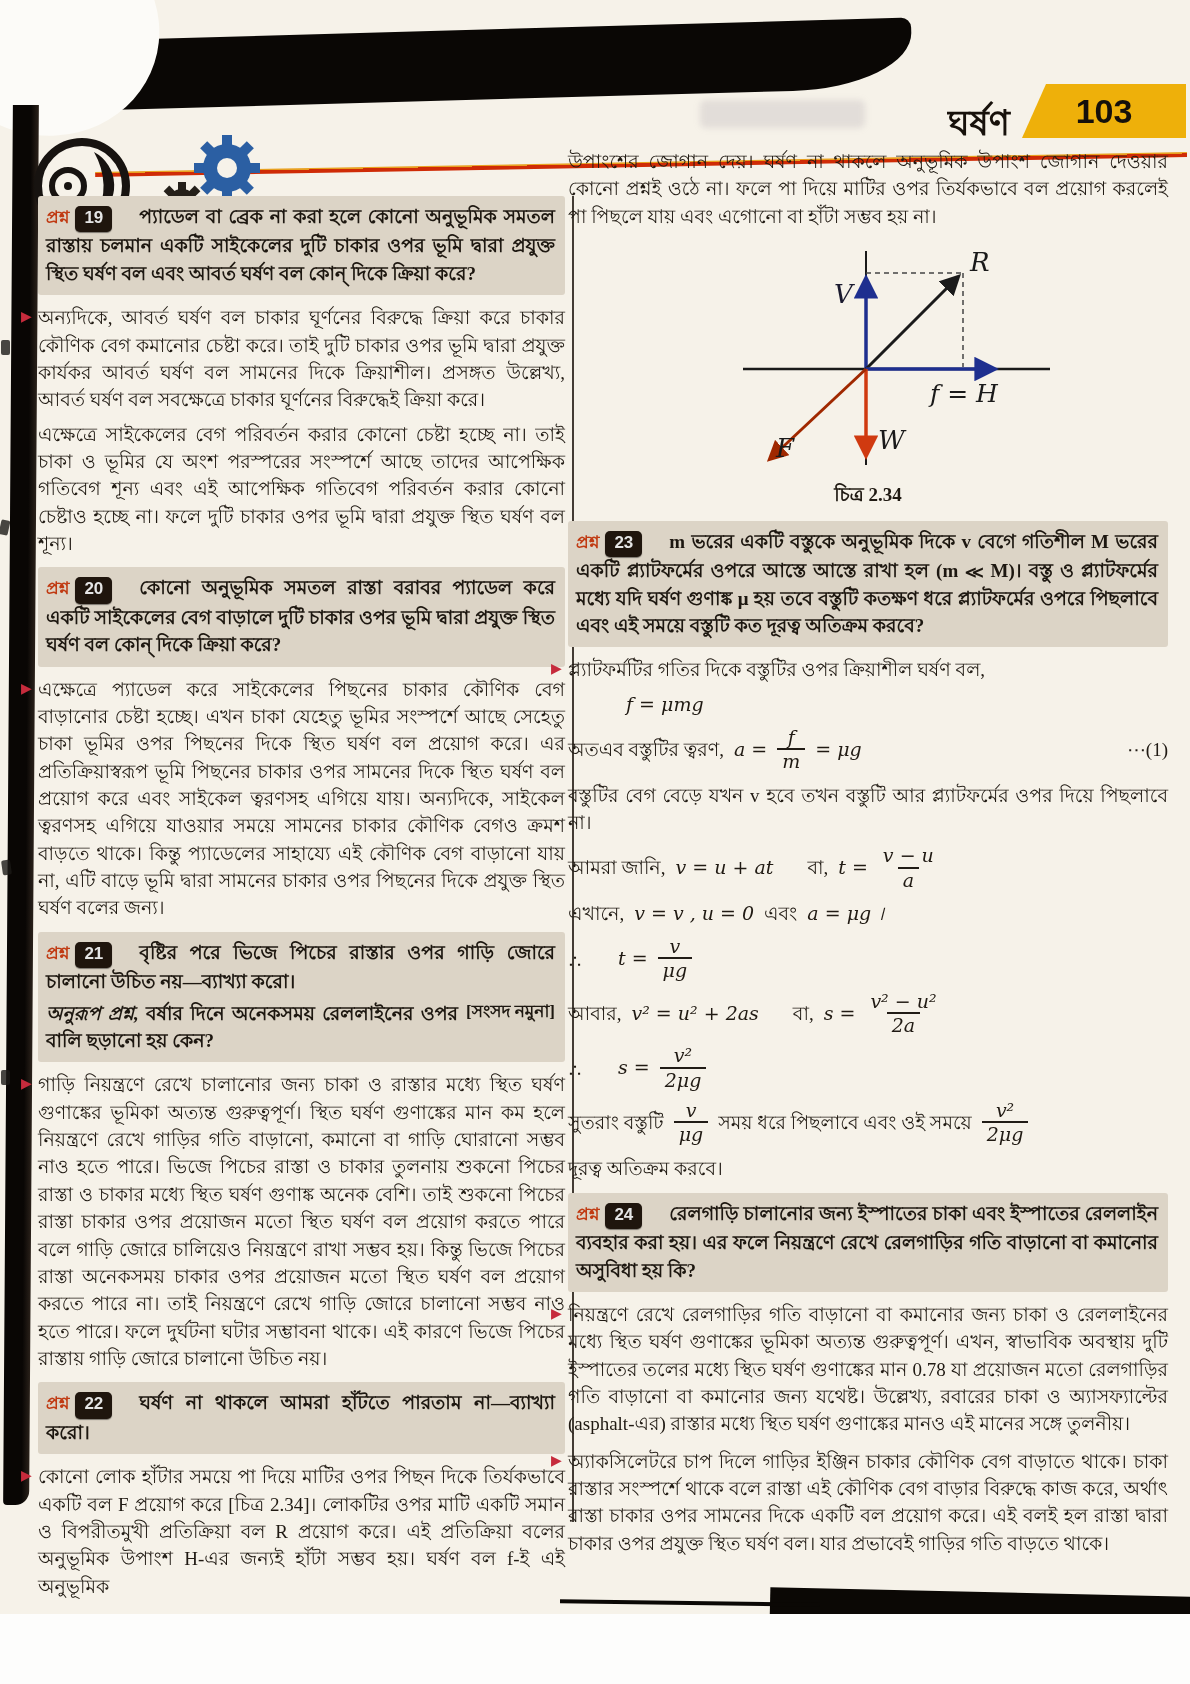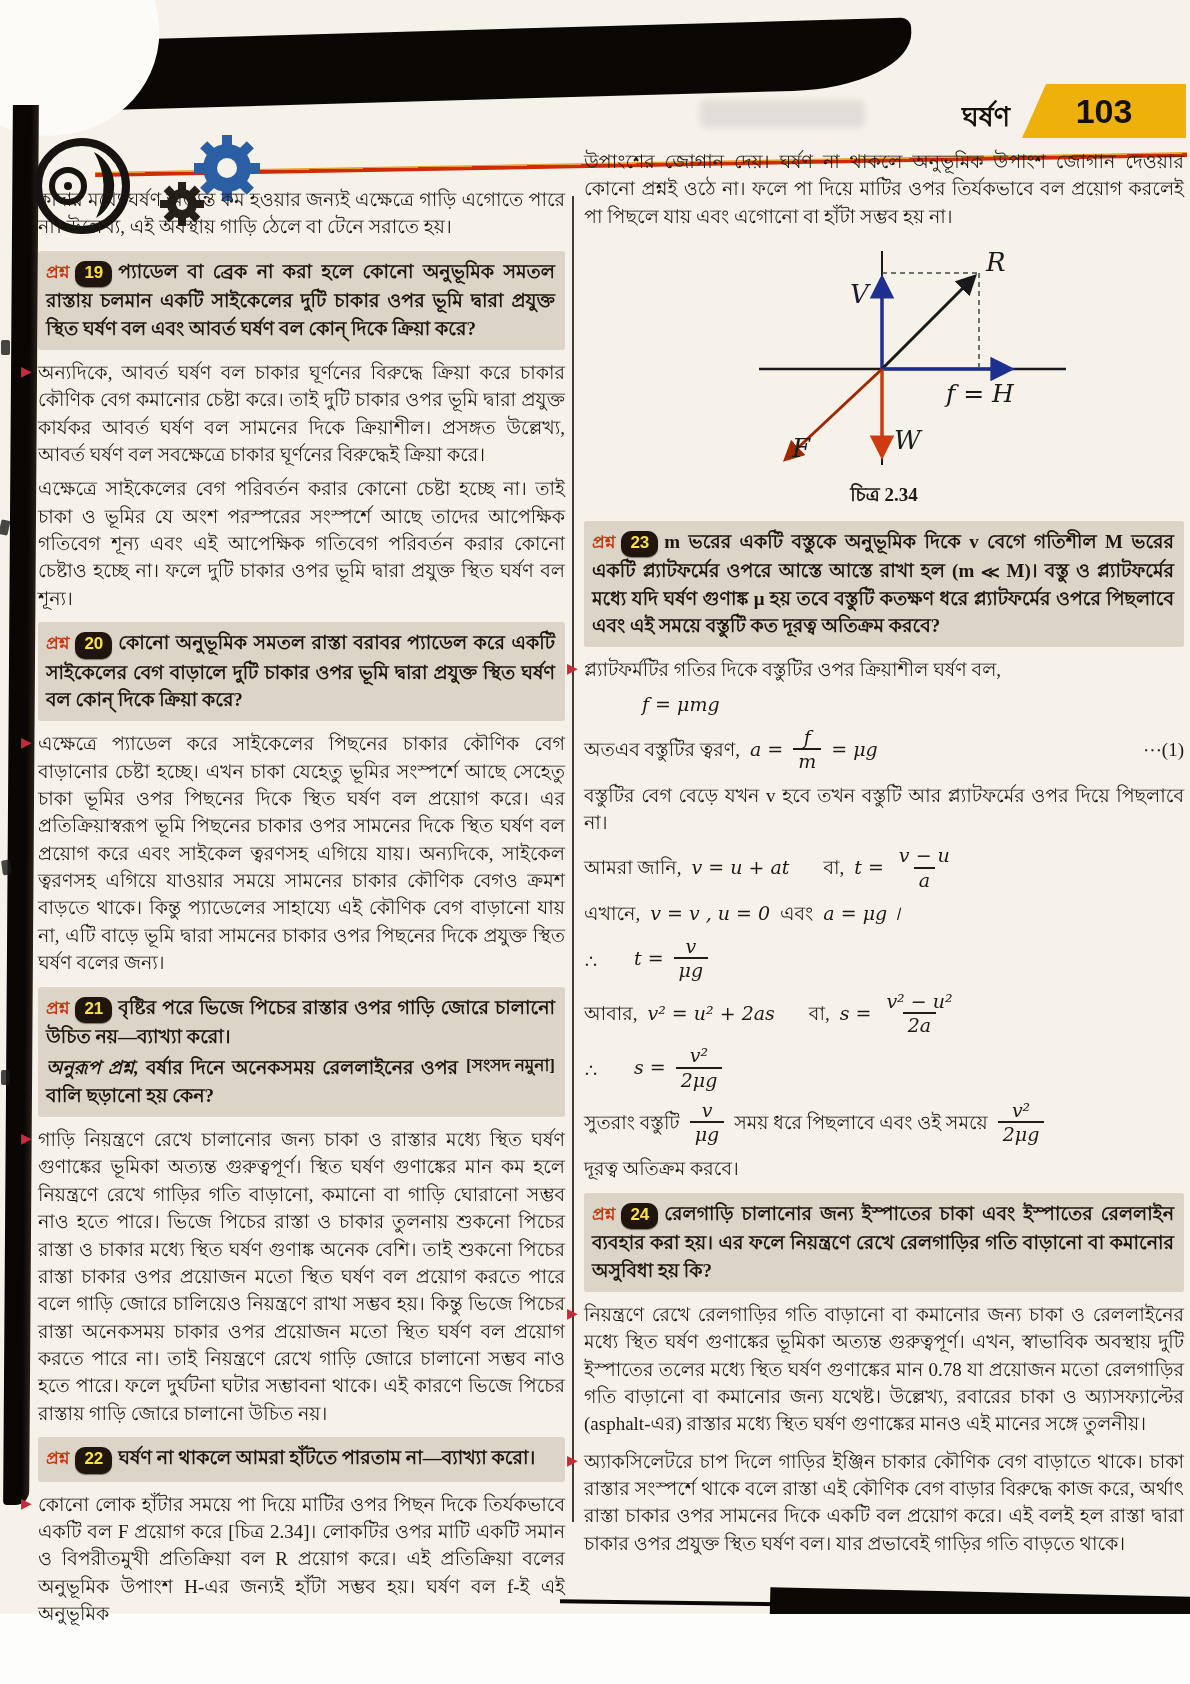--- a/index.html
+++ b/index.html
@@ -16,40 +16,40 @@
         border-radius:50%;transform:rotate(18deg);}
   .lstrip{position:absolute;left:8px;top:105px;width:26px;height:1400px;
         background:linear-gradient(90deg,#090604 70%,#2a211a);border-radius:0 0 14px 4px;transform:rotate(0.4deg);}
   .speck{position:absolute;width:9px;height:15px;background:#1c1916;border-radius:2px;opacity:.8;}
   .bwedge{position:absolute;left:770px;top:1592px;width:430px;height:30px;background:#0b0805;transform:rotate(1.3deg);}
   .bline{position:absolute;left:560px;top:1601px;width:260px;height:4px;background:#0b0805;transform:rotate(0.8deg);}
   .bwhite{position:absolute;left:0;top:1614px;width:100%;height:70px;background:#fdfdfc;}
   .wm{position:absolute;left:700px;top:100px;width:165px;height:28px;background:rgba(140,130,145,.18);filter:blur(3px);border-radius:6px;}
   
   .hdr-title{position:absolute;left:860px;top:96px;width:150px;text-align:right;
-        font-size:27px;font-weight:bold;color:#17110b;}
+        font-size:35px;font-weight:bold;color:#17110b;}
   .page-badge{position:absolute;left:1022px;top:84px;width:164px;height:54px;background:#eeb00a;
         clip-path:polygon(24px 0,100% 0,100% 100%,0 100%);
         display:flex;align-items:center;justify-content:center;}
   .page-badge span{font-family:"Liberation Sans","DejaVu Sans",sans-serif;font-size:34px;font-weight:bold;color:#15100b;}
   .redline{position:absolute;left:95px;top:152px;width:1092px;height:5px;
         background:linear-gradient(#e8a020 28%,#cf2b06 28%);transform:rotate(-1.05deg);transform-origin:100% 50%;}
   .icon-cluster{position:absolute;left:30px;top:126px;}
   
   .divider{position:absolute;left:572px;top:196px;width:2px;height:1326px;background:#433c34;}
   .col{position:absolute;font-size:19px;line-height:1.44;text-align:justify;}
   .col-left{left:38px;top:186px;width:527px;}
-  .col-right{left:584px;top:148px;width:600px;}
+  .col-right{left:568px;top:148px;width:600px;}
   .col p{margin:0 0 7px;}
   
   .qblock{position:relative;background:#dcd4c6;border-radius:3px;padding:7px 10px 8px 8px;
         margin:10px 0 9px;font-weight:bold;color:#1d1710;}
   .qword{color:#c03a12;font-size:17px;margin-right:6px;}
-  .qnum{display:inline-block;background:#1f150d;color:#fde047;border-radius:10px;
-        padding:0 9px 2px;font-size:17px;margin-right:6px;
+  .qnum{display:inline-block;background:#1f150d;color:#e5e5e5;border-radius:5px;
+        padding:0 9px 2px;font-size:17px;margin-right:27px;
         font-family:"Liberation Sans","DejaVu Sans",sans-serif;box-shadow:0 1px 1px rgba(0,0,0,.45);}
   .srctag{float:right;font-weight:bold;font-size:17px;margin-left:8px;}
   .similar{font-weight:bold;}
   .similar em{font-style:italic;}
   
   .answer{position:relative;margin:4px 0 10px;}
   .amark{position:absolute;left:-17px;top:3px;color:#c62b3c;font-size:14px;}
   
   .math{font-family:"DejaVu Serif",serif;font-style:italic;white-space:nowrap;}
   .mrow{display:flex;align-items:center;gap:10px;flex-wrap:wrap;margin:9px 0;text-align:left;}
@@ -122,21 +122,20 @@
       </g>
       <circle r="24" fill="#2b5fa3"></circle>
         <circle r="10" fill="#f6f2e9"></circle>
     </g>
   </svg>
 
   <div class="divider"></div>
 
   <main class="col col-left">
 
-    <p>কাদার মধ্যে ঘর্ষণ অত্যন্ত কম হওয়ার জন্যই এক্ষেত্রে গাড়ি এগোতে পারে না। উল্লেখ্য, এই অবস্থায় গাড়ি ঠেলে বা টেনে সরাতে হয়।</p>
 
     <div class="qblock">
       <span class="qword">প্রশ্ন</span><span class="qnum">19</span><span>প্যাডেল বা ব্রেক না করা হলে কোনো অনুভূমিক সমতল রাস্তায় চলমান একটি সাইকেলের দুটি চাকার ওপর ভূমি দ্বারা প্রযুক্ত স্থিত ঘর্ষণ বল এবং আবর্ত ঘর্ষণ বল কোন্ দিকে ক্রিয়া করে?</span>
     </div>
     <div class="answer">
       <span class="amark">▶</span>
       <p>অন্যদিকে, আবর্ত ঘর্ষণ বল চাকার ঘূর্ণনের বিরুদ্ধে ক্রিয়া করে চাকার কৌণিক বেগ কমানোর চেষ্টা করে। তাই দুটি চাকার ওপর ভূমি দ্বারা প্রযুক্ত কার্যকর আবর্ত ঘর্ষণ বল সামনের দিকে ক্রিয়াশীল। প্রসঙ্গত উল্লেখ্য, আবর্ত ঘর্ষণ বল সবক্ষেত্রে চাকার ঘূর্ণনের বিরুদ্ধেই ক্রিয়া করে।</p>
       <p>এক্ষেত্রে সাইকেলের বেগ পরিবর্তন করার কোনো চেষ্টা হচ্ছে না। তাই চাকা ও ভূমির যে অংশ পরস্পরের সংস্পর্শে আছে তাদের আপেক্ষিক গতিবেগ শূন্য এবং এই আপেক্ষিক গতিবেগ পরিবর্তন করার কোনো চেষ্টাও হচ্ছে না। ফলে দুটি চাকার ওপর ভূমি দ্বারা প্রযুক্ত স্থিত ঘর্ষণ বল শূন্য।</p>
     </div>
 

